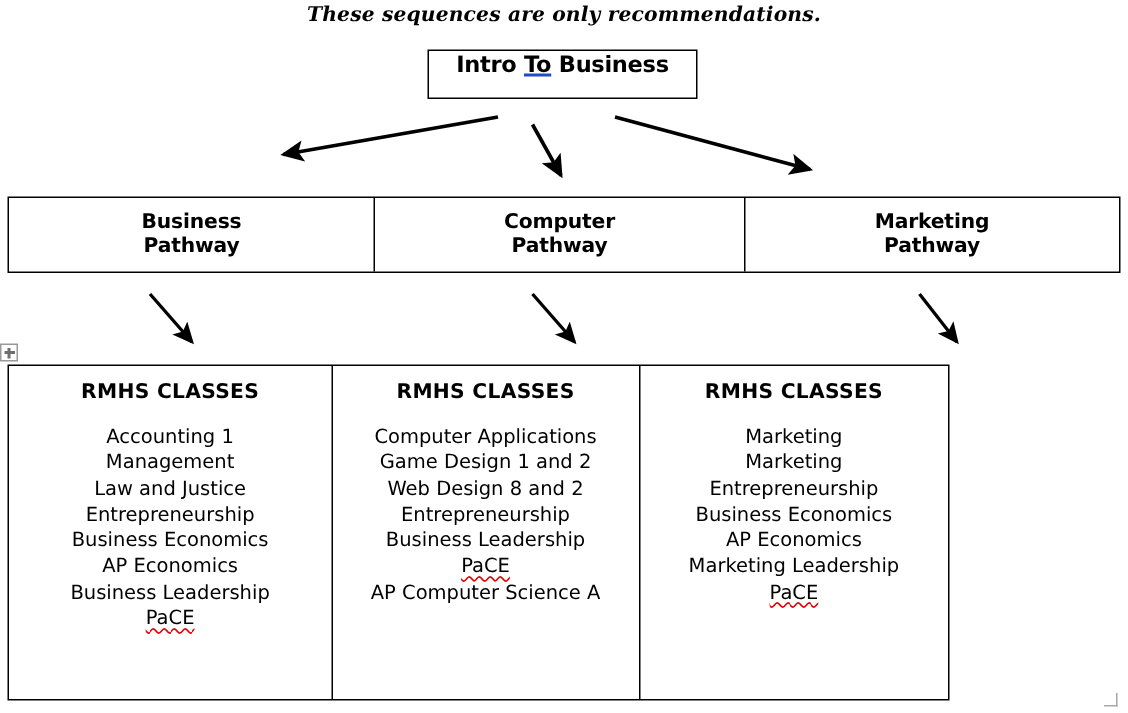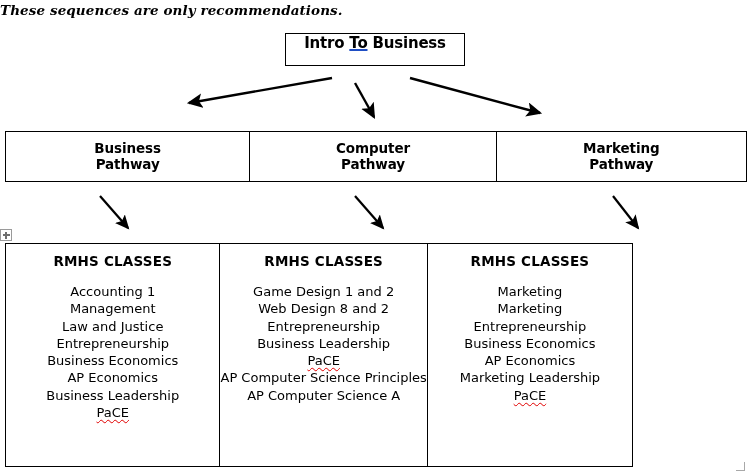--- a/index.html
+++ b/index.html
@@ -16,20 +16,21 @@
     font-family: "DejaVu Sans", "Liberation Sans", sans-serif;
     color: #000000;
   }
 
   
   .caption {
     position: absolute;
     left: 0;
     top: 2px;
     width: 752px;
+    text-align: center;
     font-family: "DejaVu Serif", "Liberation Serif", serif;
     font-style: italic;
     font-weight: bold;
     font-size: 13.5px;
     letter-spacing: 0.1px;
   }
 
   
   .top-box {
     position: absolute;
@@ -226,26 +227,26 @@
         <div class="class-item">Entrepreneurship</div>
         <div class="class-item">Business Economics</div>
         <div class="class-item">AP Economics</div>
         <div class="class-item">Business Leadership</div>
         <div class="class-item misspelled">PaCE</div>
       </div>
   </div>
   <div class="classes-cell cl-2">
     <div class="classes-title">RMHS CLASSES</div>
     <div class="classes-list">
+        <div class="class-item">Computer Applications</div>
         <div class="class-item">Game Design 1 and 2</div>
         <div class="class-item">Web Design 8 and 2</div>
         <div class="class-item">Entrepreneurship</div>
         <div class="class-item">Business Leadership</div>
         <div class="class-item misspelled">PaCE</div>
-        <div class="class-item">AP Computer Science Principles</div>
         <div class="class-item">AP Computer Science A</div>
       </div>
   </div>
   <div class="classes-cell cl-3">
     <div class="classes-title">RMHS CLASSES</div>
     <div class="classes-list">
         <div class="class-item">Marketing</div>
         <div class="class-item">Marketing</div>
         <div class="class-item">Entrepreneurship</div>
         <div class="class-item">Business Economics</div>

